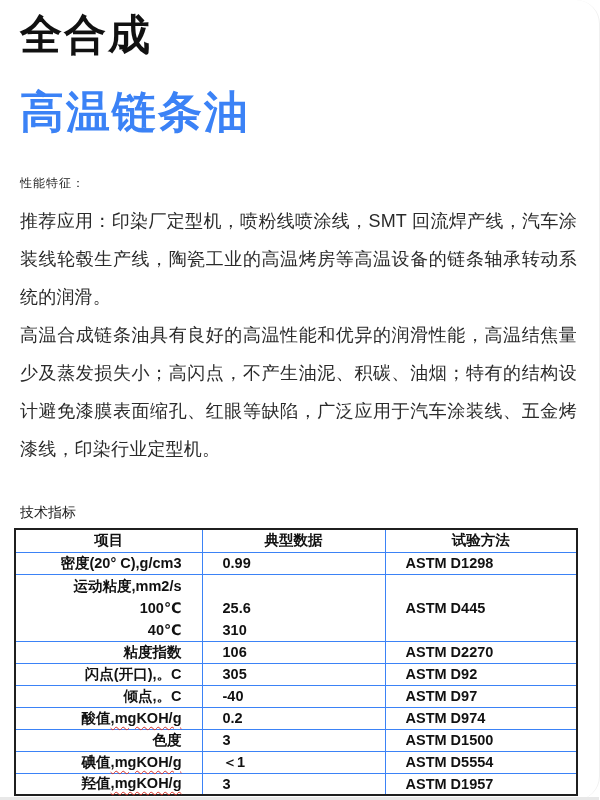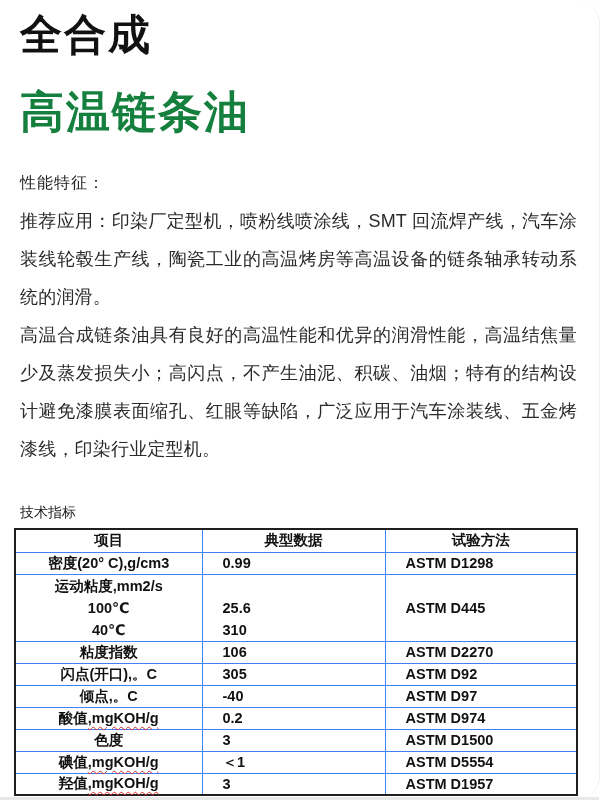--- a/index.html
+++ b/index.html
@@ -30,21 +30,21 @@
     letter-spacing: 2px;
   }
   .title-red {
     font-size: 44px;
     font-weight: bold;
     line-height: 56px;
     margin-top: 22px;
     letter-spacing: 2px;
   }
   .feat-heading {
-    font-size: 16px;
+    font-size: 12px;
     line-height: 38px;
     margin-top: 24px;
     letter-spacing: 1px;
     color: #222222;
   }
   .para {
     font-size: 18px;
     line-height: 38px;
     text-align: justify;
     color: #2a2a2a;
@@ -75,21 +75,21 @@
     height: 22px;
     padding: 0 20px;
     vertical-align: middle;
   }
   table.specs { border: 2px solid #1f1f1f; }
   table.specs th {
     text-align: center;
     font-weight: bold;
     height: 23px;
   }
-  td.cell-item { text-align: center; }
+  td.cell-item { text-align: right; }
   td.cell-value, td.cell-method { text-align: left; }
   tr.row-visc td { height: 66px; }
   .vline { line-height: 22px; height: 22px; white-space: nowrap; }
   .misspelled {
     text-decoration: underline;
     text-decoration-style: wavy;
     text-decoration-color: #d93025;
     text-decoration-thickness: 1px;
     text-underline-offset: 3px;
   }
@@ -100,21 +100,21 @@
     background: #e8e8e8;
   }
 </style>
 </head>
 <body>
 
 <div class="page">
 
   <div class="inner-text">
     <div class="title-black">全合成</div>
-    <div class="title-red" style="color: #15803d;">高温链条油</div>
+    <div class="title-red" style="color: #3b82f6;">高温链条油</div>
 
     <div class="feat-heading">性能特征：</div>
     <div class="para">推荐应用：印染厂定型机，喷粉线喷涂线，SMT 回流焊产线，汽车涂装线轮毂生产线，陶瓷工业的高温烤房等高温设备的链条轴承转动系统的润滑。</div>
     <div class="para">高温合成链条油具有良好的高温性能和优异的润滑性能，高温结焦量少及蒸发损失小；高闪点，不产生油泥、积碳、油烟；特有的结构设计避免漆膜表面缩孔、红眼等缺陷，广泛应用于汽车涂装线、五金烤漆线，印染行业定型机。</div>
 
     <div class="tech-label">技术指标</div>
   </div>
 
   <table class="specs">
     <colgroup>

